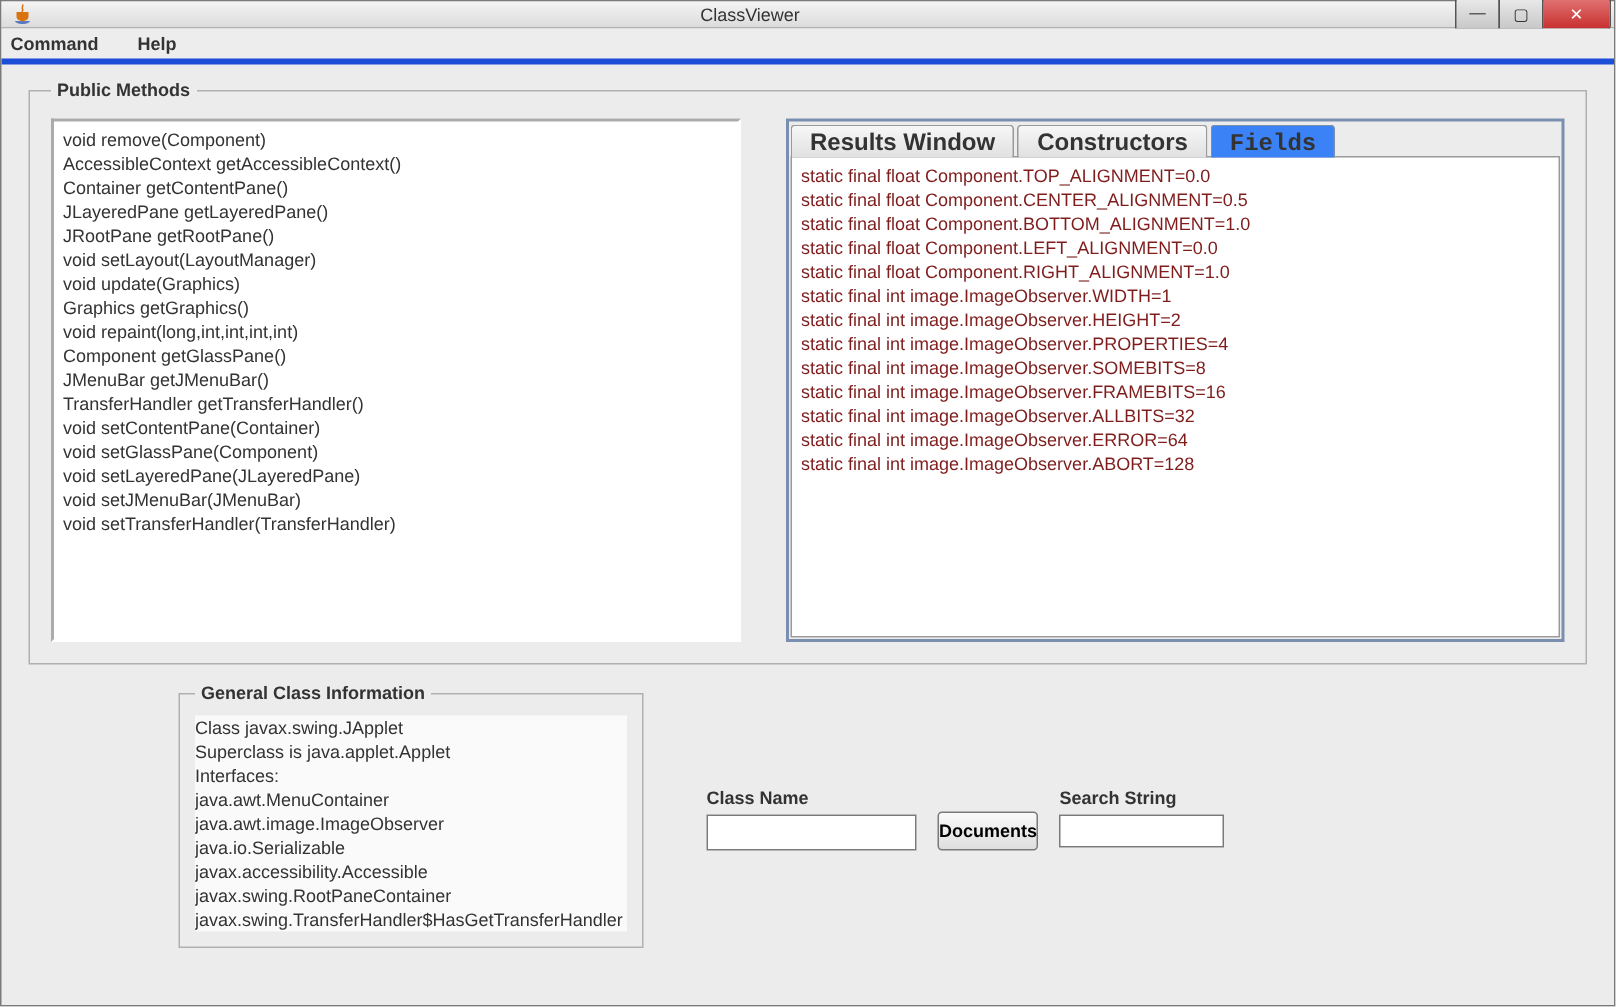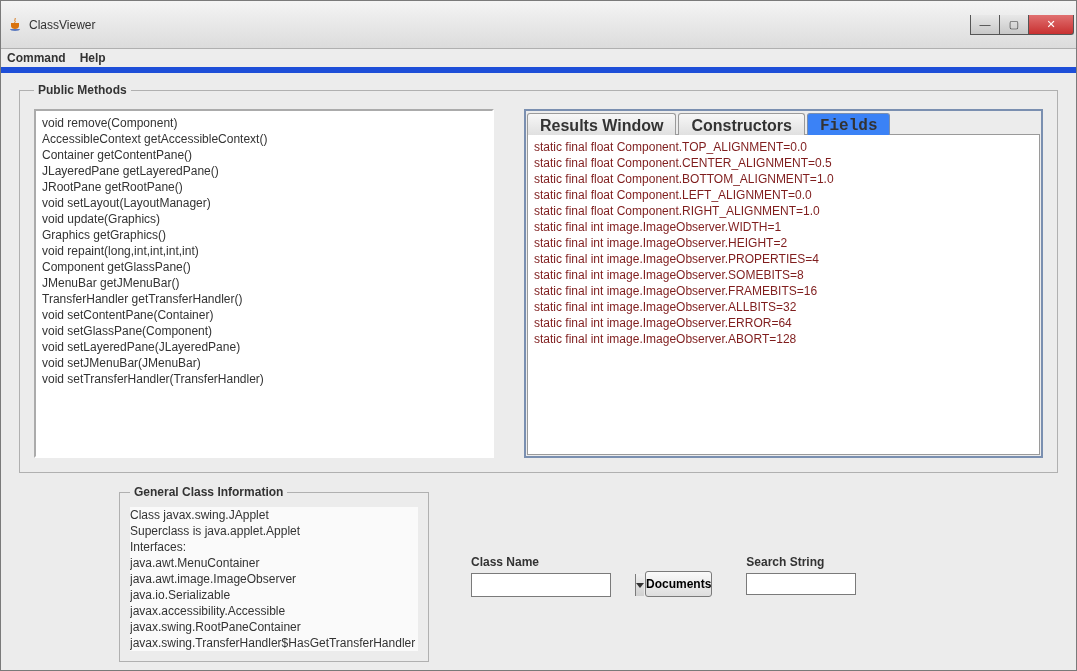--- a/index.html
+++ b/index.html
@@ -13,25 +13,26 @@
   }
   .window {
     width: 1077px;
     height: 671px;
     display: flex;
     flex-direction: column;
     border: 1px solid #7a7a7a;
     background: #ececec;
   }
   .titlebar {
-    height: 48px;
+    height: 18px;
     background: linear-gradient(to bottom, #f4f4f4 0%, #dcdcdc 100%);
     display: flex;
     align-items: center;
     border-bottom: 1px solid #b0b0b0;
+    text-align: center;
   }
   .titlebar .app-icon {
     width: 16px; height: 16px;
     margin: 0 6px;
     display: inline-block;
   }
   .titlebar .title {
     flex: 1;
     font-size: 12px;
     color: #333;
@@ -56,25 +57,25 @@
   }
   .win-btn.close {
     background: linear-gradient(to bottom,#e07070,#c83030);
     color: white;
     width: 46px;
     border-bottom-right-radius: 3px;
   }
   .menubar {
     height: 24px;
     background: #ededed;
-    border-bottom: 6px solid #1d4ed8;
+    border-bottom: 4px solid #1d4ed8;
     display: flex;
     align-items: center;
     padding: 0 6px;
-    gap: 14px;
+    gap: 26px;
     font-weight: bold;
     color: #333;
   }
   .menubar .menu-item { cursor: default; font-weight: bold; }
   .client {
     flex: 1;
     position: relative;
     padding: 10px 18px 0 18px;
   }
   fieldset.public-methods {
@@ -166,21 +167,21 @@
   }
   .gci-box {
     background: #fafafa;
     line-height: 16px;
     font-size: 12px;
     white-space: nowrap;
     overflow: hidden;
   }
   .right-controls {
     display: flex;
-    gap: 34px;
+    gap: 14px;
     margin-left: 40px;
     margin-top: 70px;
   }
   .control-group { display: flex; flex-direction: column; }
   .control-group label {
     font-weight: bold;
     font-size: 12px;
     margin-bottom: 4px;
   }
   .combo {

